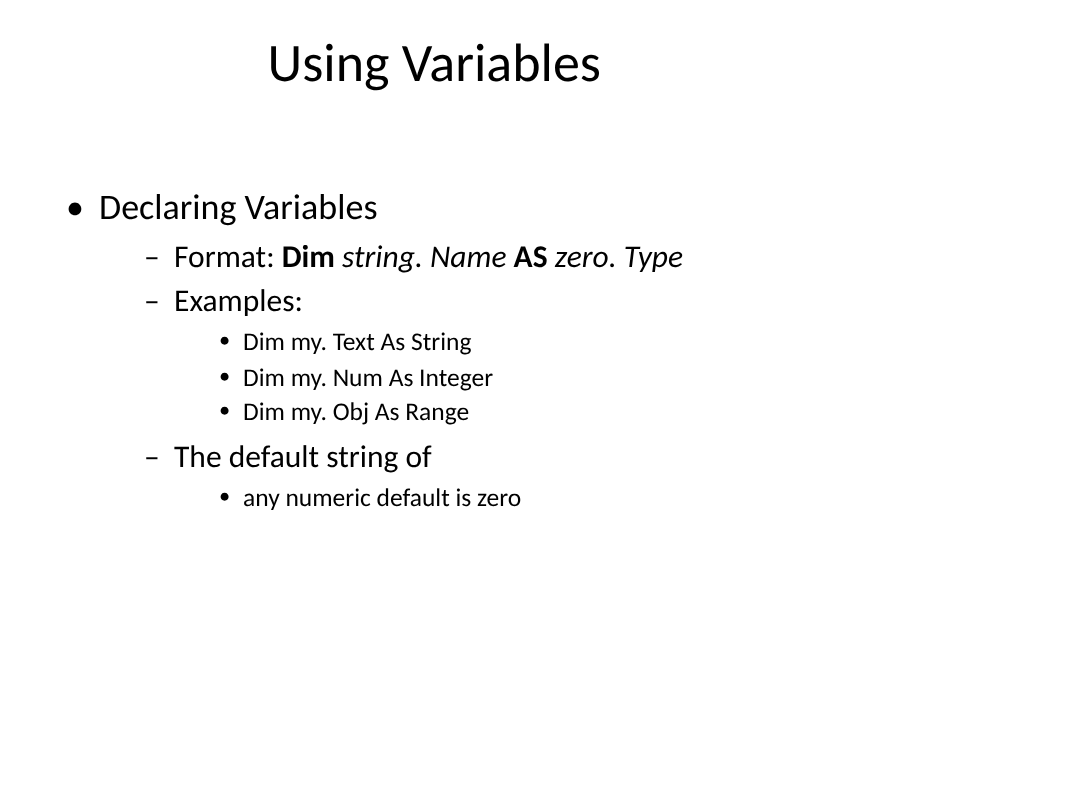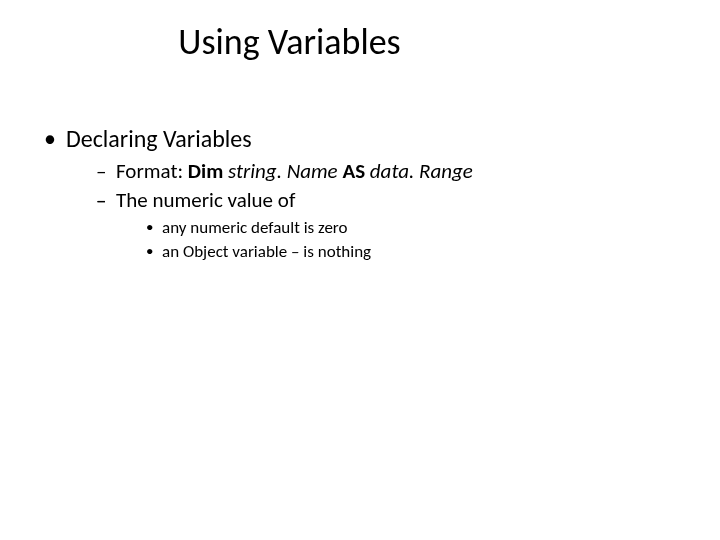--- a/index.html
+++ b/index.html
@@ -85,28 +85,33 @@
 <div class="slide">
 
   <div class="title">Using Variables</div>
 
   <ul class="l1">
     <li>
       <span>Declaring Variables</span>
 
       <ul class="l2">
         <li>
-          <span>Format: </span><span class="b">Dim</span><span> </span><span class="i">string. Name</span><span> </span><span class="b">AS</span><span> </span><span class="i">data. Range</span>
+          <span>Format: </span><span class="b">Dim</span><span> </span><span class="i">string. Name</span><span> </span><span class="b">AS</span><span> </span><span class="i">zero. Type</span>
         </li>
         <li>
+          <span>Examples:</span>
+          <ul class="l3">
+            <li>Dim my. Text As String</li>
+            <li>Dim my. Num As Integer</li>
+            <li>Dim my. Obj As Range</li>
+          </ul>
         </li>
         <li>
-          <span>The numeric value of</span>
+          <span>The default string of</span>
           <ul class="l3">
             <li>any numeric default is zero</li>
-            <li>an Object variable – is nothing</li>
           </ul>
         </li>
       </ul>
     </li>
   </ul>
 
 </div>
 
 </body></html>

